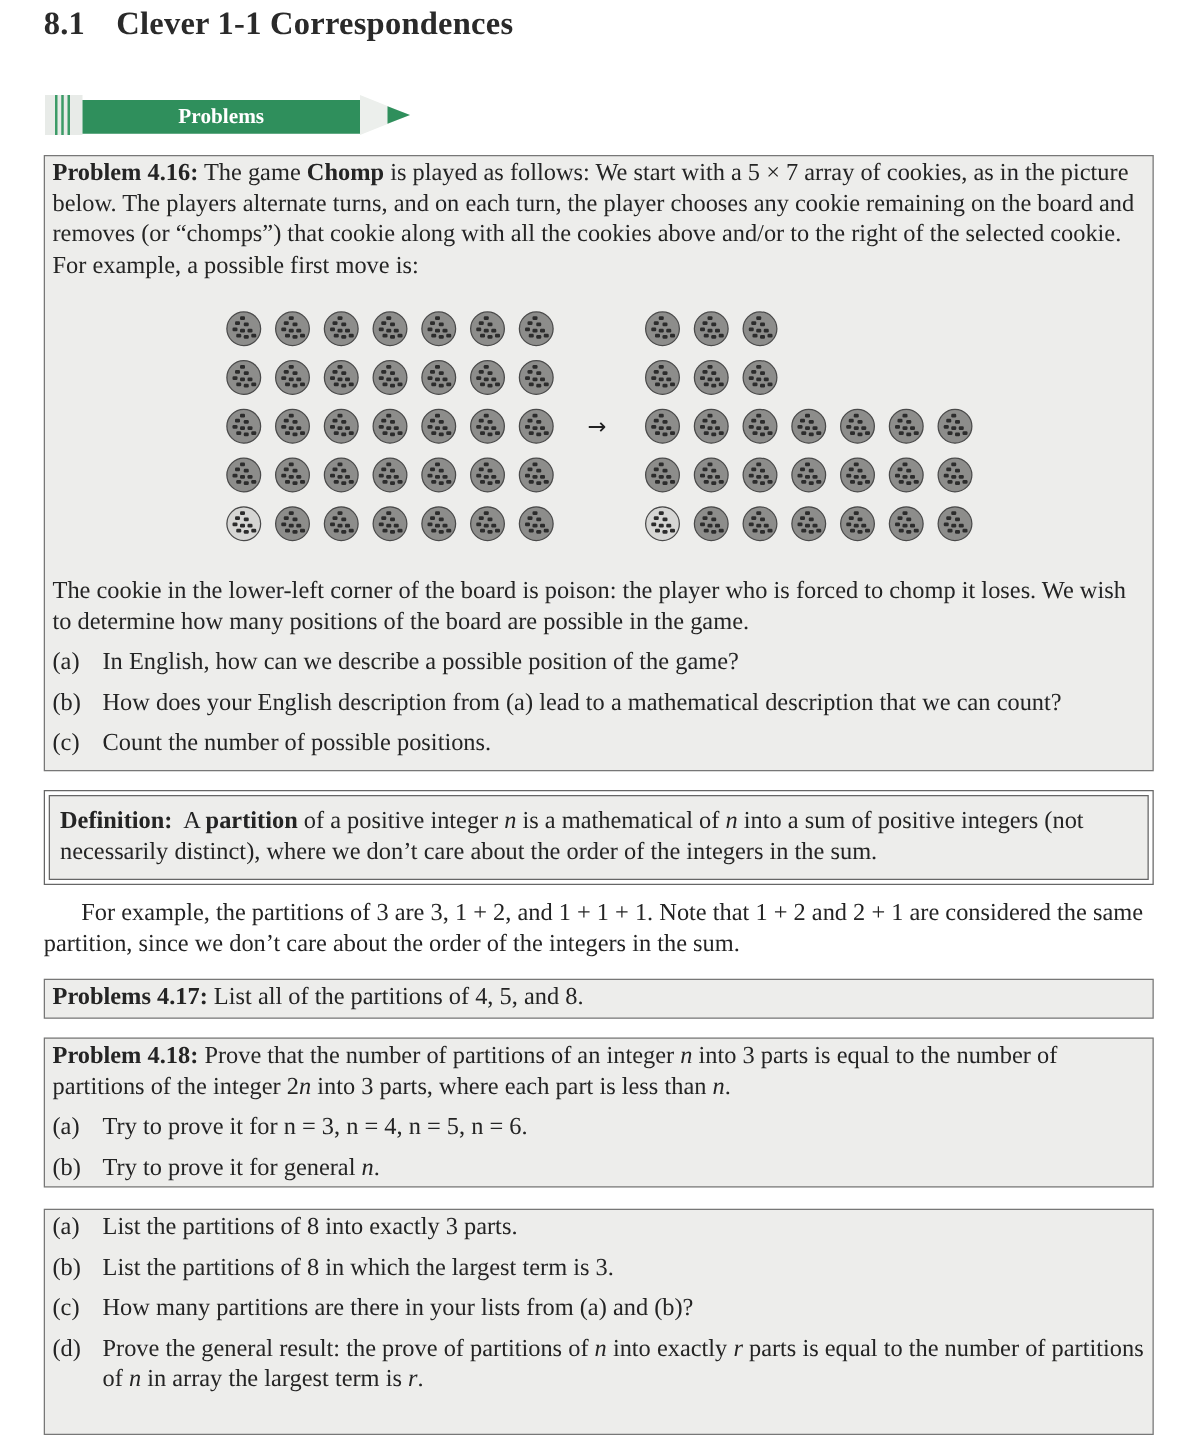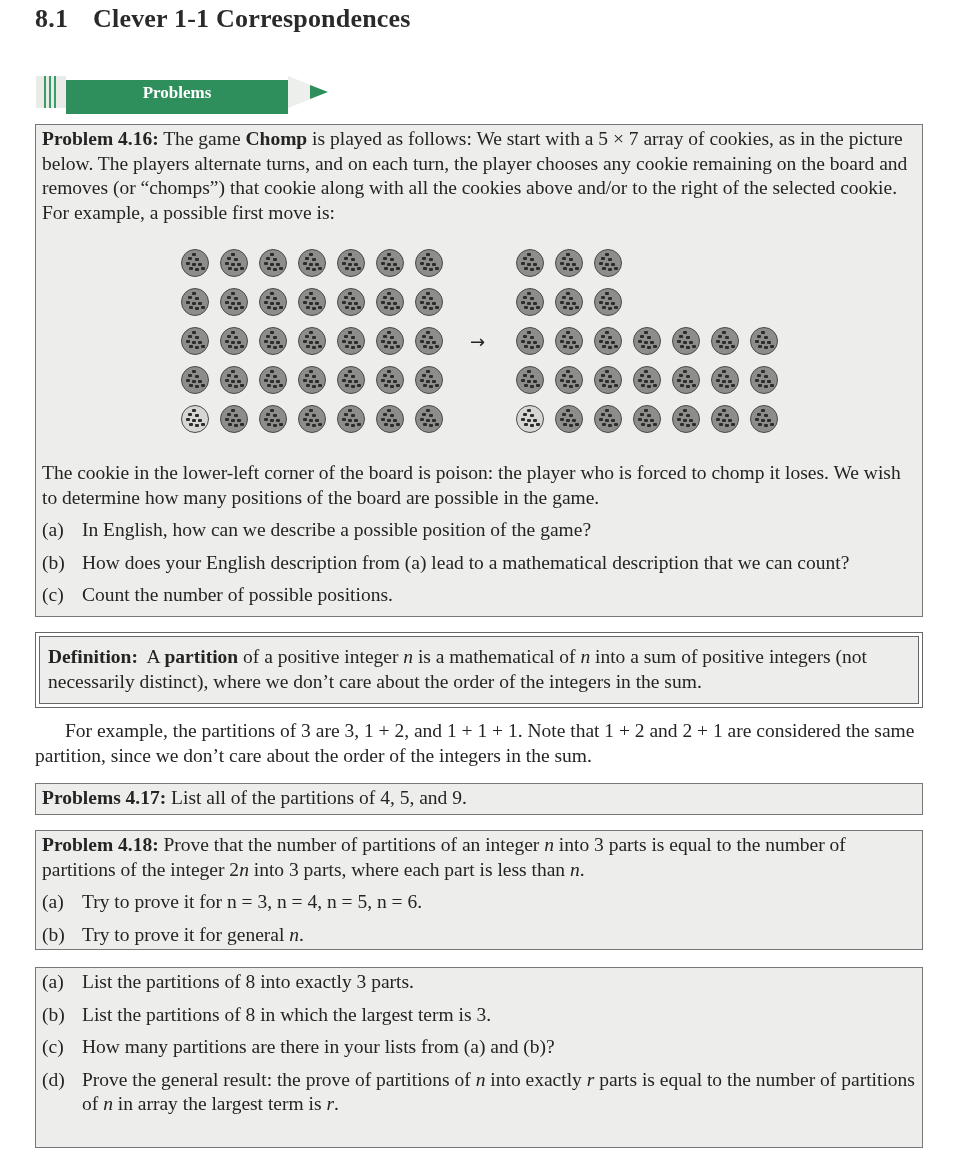--- a/index.html
+++ b/index.html
@@ -13,21 +13,21 @@
     font-family: "Liberation Serif", serif; color: #2a2a2a; letter-spacing: 0.2px;
   }
   .section-title .num { display: inline-block; width: 58px; }
 
   .pencil { position: absolute; left: 36px; top: 76px; width: 300px; height: 32px; }
   .pencil .eraser {
     position: absolute; left: 0; top: 0; width: 30px; height: 32px; background: #e8ebe8;
   }
   .pencil .band { position: absolute; top: 0; width: 2px; height: 32px; background: #3c9b67; }
   .pencil .body {
-    position: absolute; left: 30px; top: 4px; width: 222px; height: 34px; background: #2f8f5c;
+    position: absolute; left: 30px; top: 4px; width: 222px; height: 27px; background: #2f8f5c;
     color: #fff; font-weight: bold; font-size: 17px; text-align: center; line-height: 26px;
     font-family: "Liberation Serif", serif;
   }
   .pencil .wood {
     position: absolute; left: 252px; top: 0; width: 0; height: 0;
     border-top: 16px solid transparent; border-bottom: 16px solid transparent;
     border-left: 40px solid #ecefec;
   }
   .pencil .tip {
     position: absolute; left: 274px; top: 9px; width: 0; height: 0;
@@ -796,21 +796,21 @@
 
 <div class="def-outer">
   <div class="def-inner">
     <b>Definition:</b><span style="white-space:pre">  A </span><b>partition</b><span> of a positive integer </span><i>n</i><span> is a mathematical of </span><i>n</i><span> into a sum of positive integers (not necessarily distinct), where we don’t care about the order of the integers in the sum.</span>
   </div>
 </div>
 
 <div class="para">For example, the partitions of 3 are 3, 1 + 2, and 1 + 1 + 1. Note that 1 + 2 and 2 + 1 are considered the same partition, since we don’t care about the order of the integers in the sum.</div>
 
 <div class="box" style="top:783px; height:32px;">
-  <b>Problems 4.17:</b><span> List all of the partitions of 4, 5, and 9.</span>
+  <b>Problems 4.17:</b><span> List all of the partitions of 4, 5, and 8.</span>
 </div>
 
 <div class="box" style="top:830px; height:120px;">
   <div><b>Problem 4.18:</b><span> Prove that the number of partitions of an integer </span><i>n</i><span> into 3 parts is equal to the number of partitions of the integer 2</span><i>n</i><span> into 3 parts, where each part is less than </span><i>n</i><span>.</span></div>
   <div class="items">
     <div class="item">
         <span class="lbl">(a)</span>
         <span class="txt">Try to prove it for n = 3, n = 4, n = 5, n = 6.</span>
       </div>
     <div class="item">

